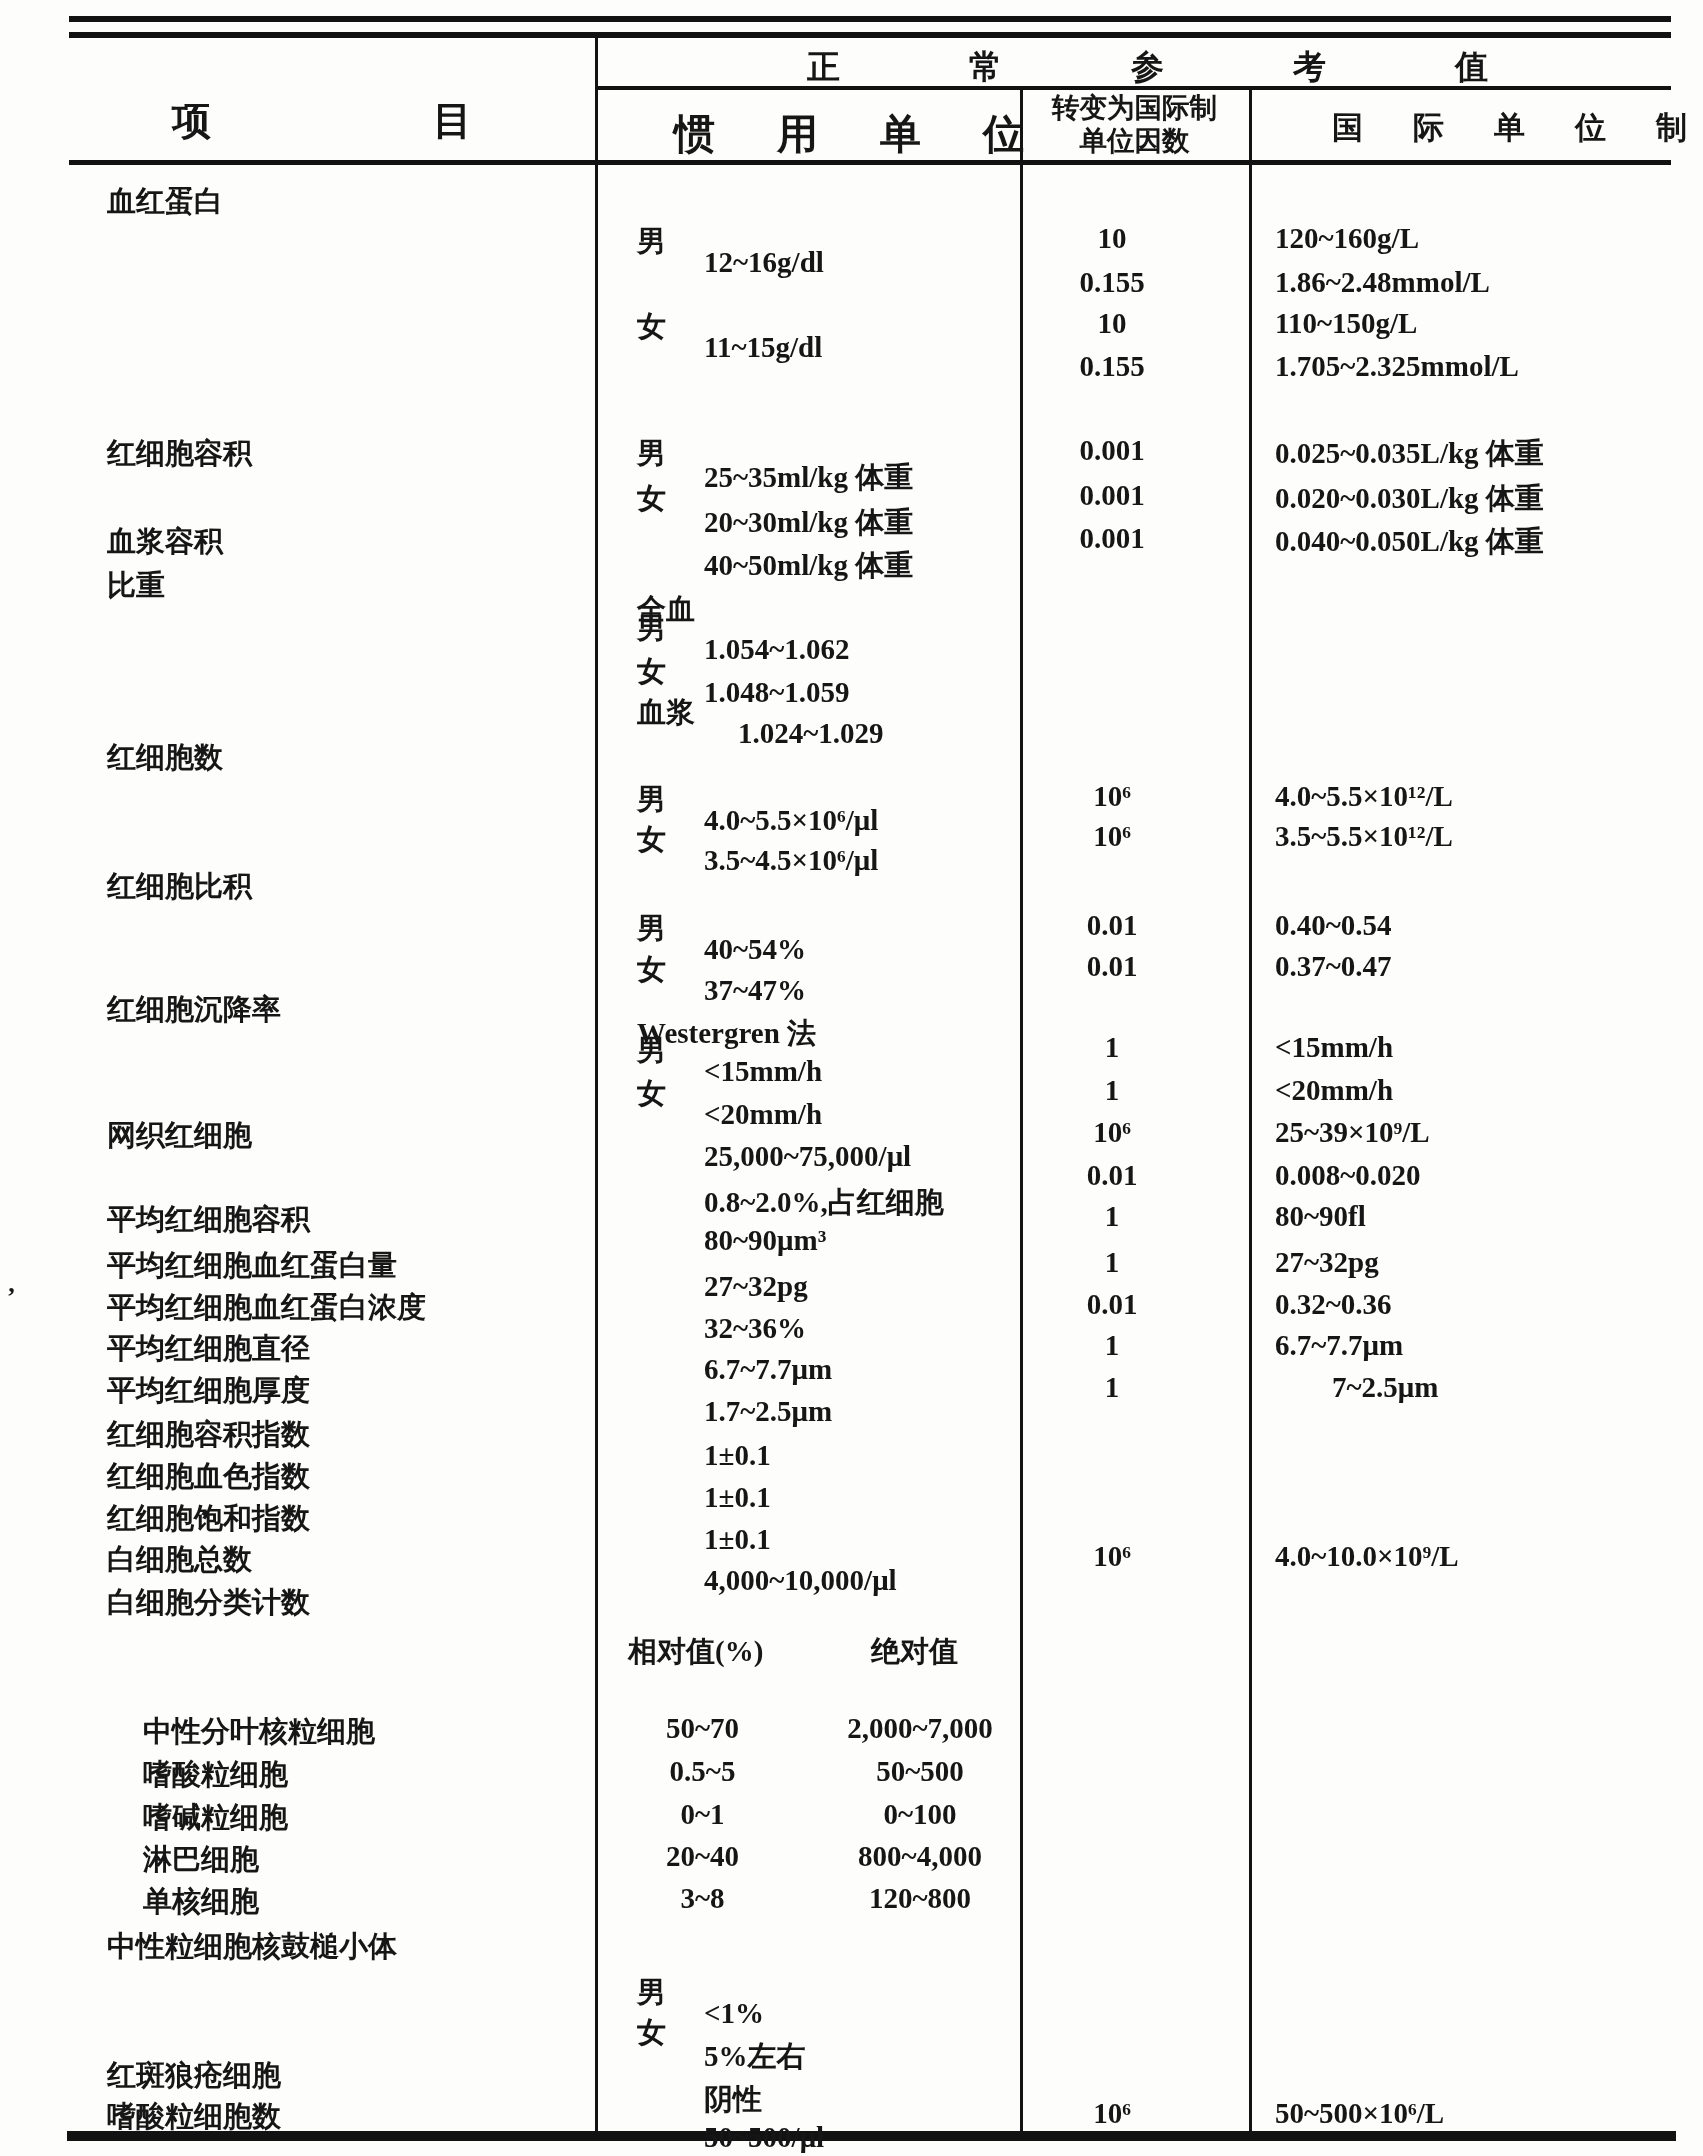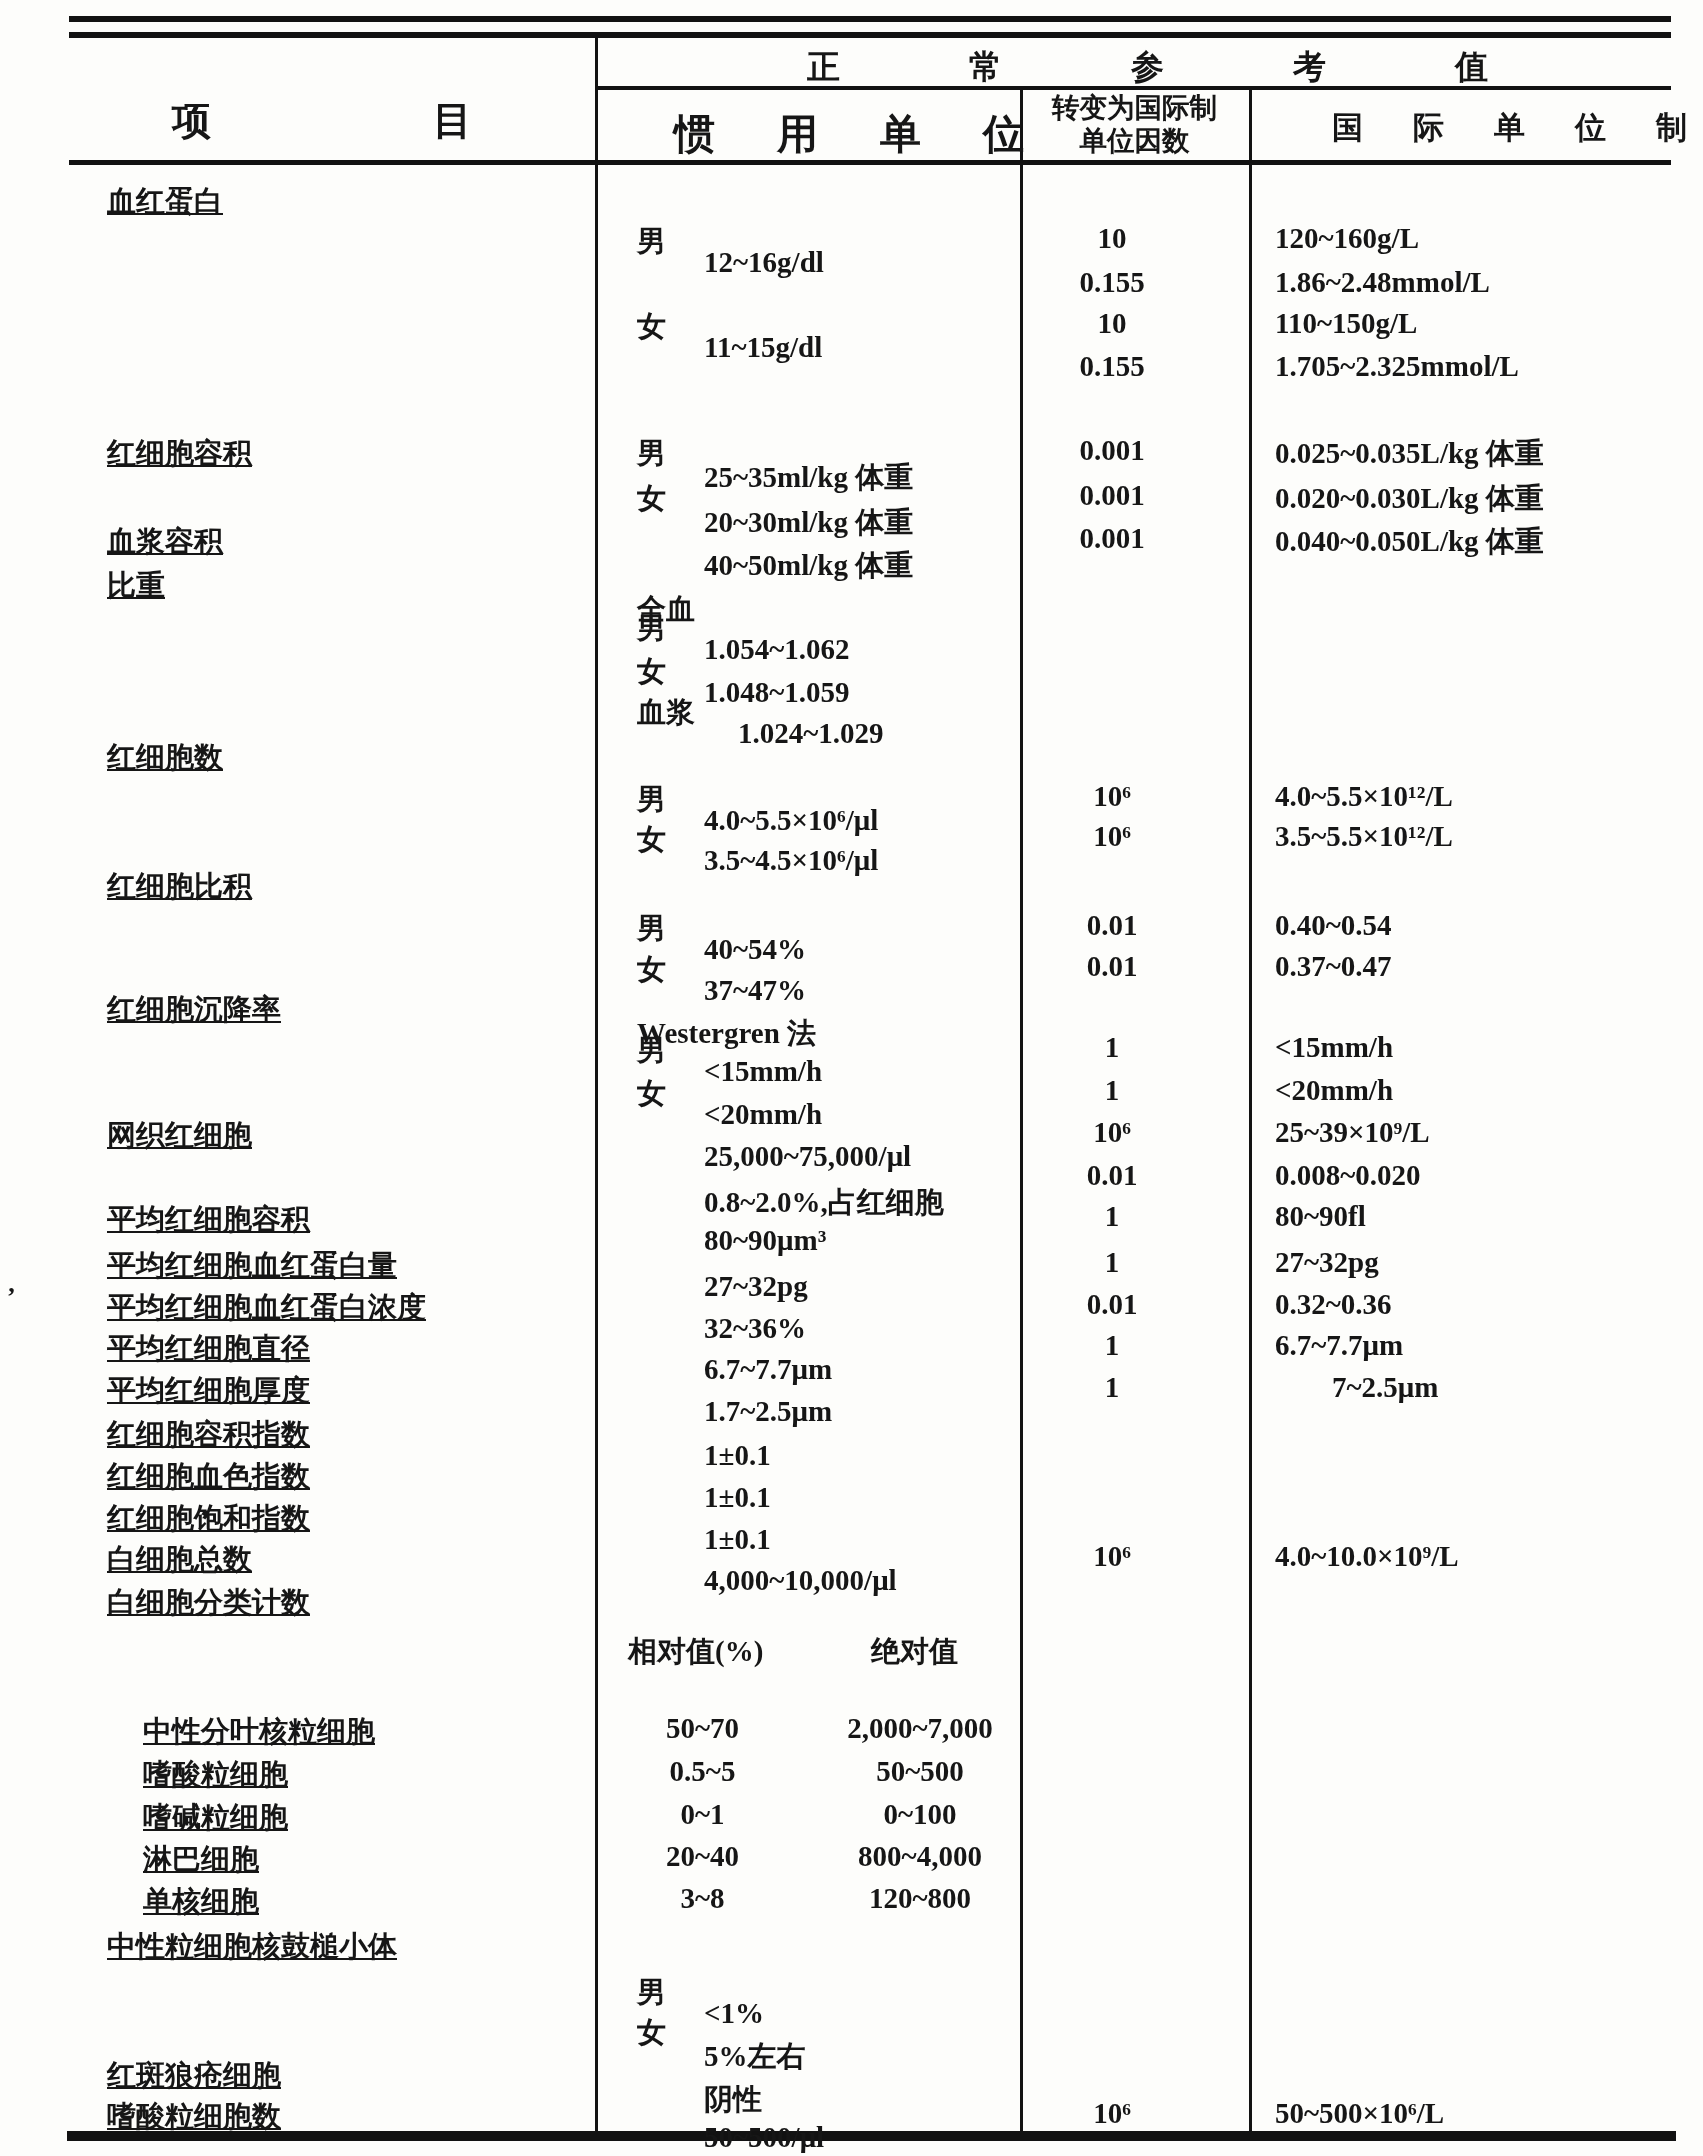--- a/index.html
+++ b/index.html
@@ -17,21 +17,21 @@
   .vline{position:absolute;background:#121212;}
   
   .hdr-item{position:absolute;left:172px;top:74px;font-size:39px;letter-spacing:222px;white-space:nowrap;margin-top:20px;}
   .hdr-group{position:absolute;left:807px;top:45px;font-size:33px;letter-spacing:129px;white-space:nowrap;}
   .hdr-conv{position:absolute;left:674px;top:107px;font-size:41px;letter-spacing:62px;white-space:nowrap;text-align:center;}
   .hdr-factor{position:absolute;left:1020px;top:91px;width:229px;text-align:center;font-size:27.5px;line-height:33px;}
   .hdr-si{position:absolute;left:1332px;top:107px;font-size:31px;letter-spacing:50px;white-space:nowrap;}
   
   .ln{position:absolute;left:0;width:100%;height:40px;font-size:29px;white-space:nowrap;}
   .ln span{position:absolute;top:0;}
-  .c-item{left:107px;text-decoration:underline;}
+  .c-item{left:107px;}
   .c-item.sub{left:143px;}
   .c-sex{left:637px;}
   .c-conv{left:704px;margin-top:24px;}
   .c-conv.flush{left:637px;}
   .c-conv.wide{left:738px;}
   .c-factor{left:1020px;width:184px;text-align:center;}
   .c-si{left:1275px;}
   .c-si.ind{left:1332px;}
   .c-rel{left:638px;width:129px;text-align:center;}
   .c-abs{left:817px;width:206px;text-align:center;}

